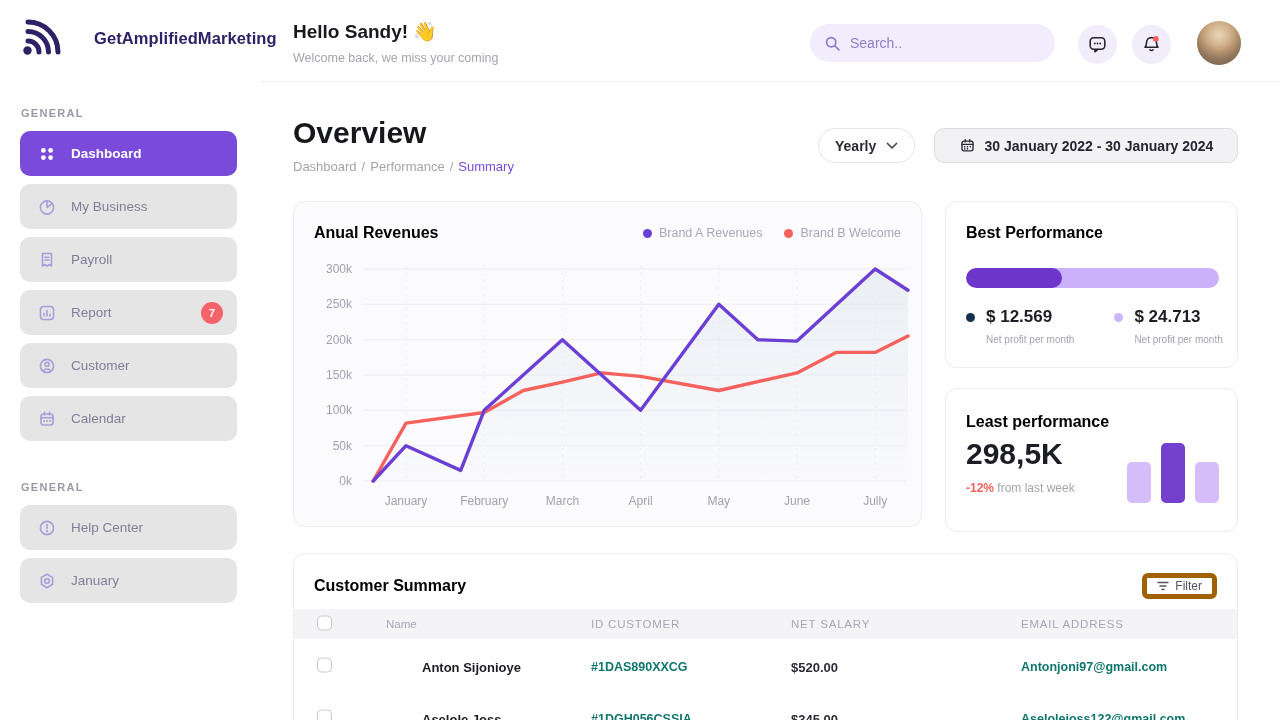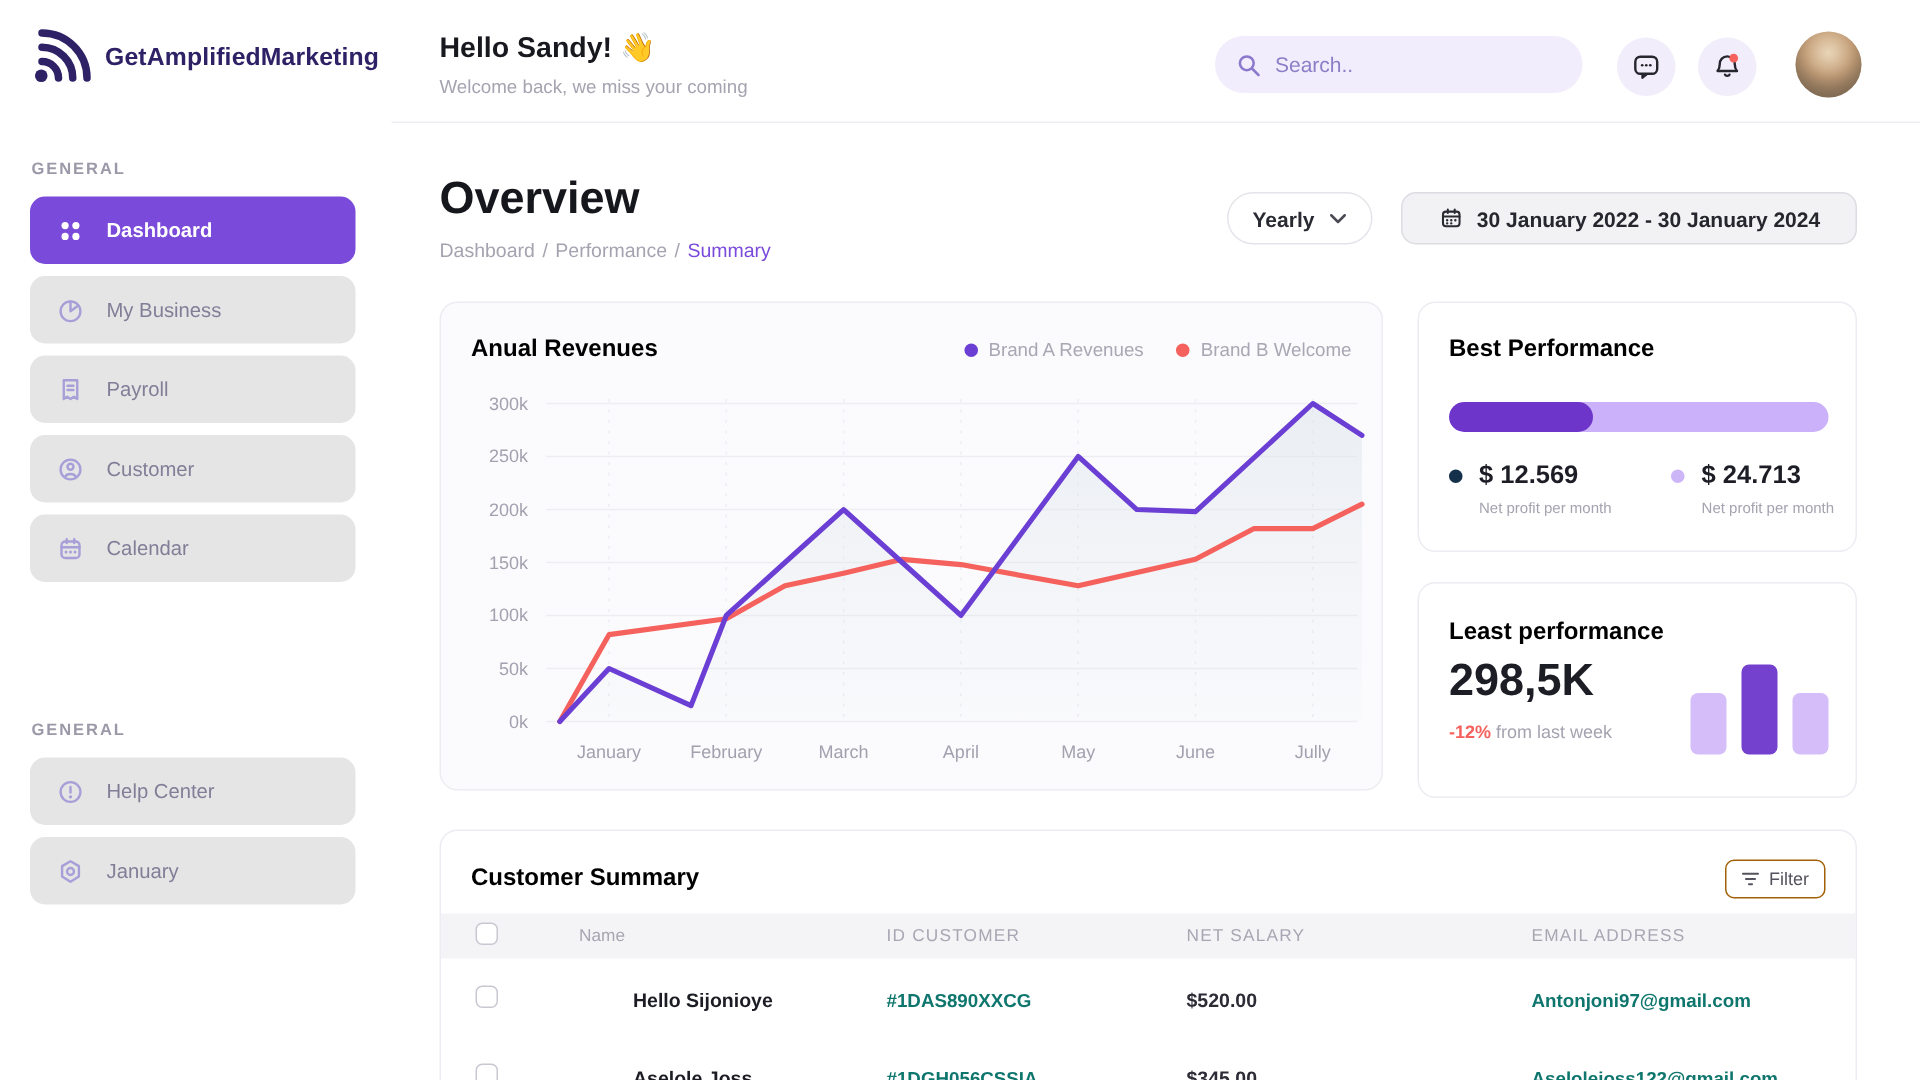--- a/index.html
+++ b/index.html
@@ -3,21 +3,21 @@
 <meta charset="utf-8">
 <style>
   * { margin:0; padding:0; box-sizing:border-box; }
   html,body { width:1280px; height:720px; overflow:hidden; background:#fff;
               font-family:"Liberation Sans", sans-serif; color:#1c1c24; }
 
   
   .sidebar { position:absolute; left:0; top:0; width:261px; height:720px; background:#fff; }
   .logo-row { position:absolute; left:18px; top:16px; display:flex; align-items:center; gap:8px; }
   .logo-icon { width:44px; height:44px; color:#2e2166; }
-  .logo-text { font-size:16.5px; font-weight:700; color:#2e2166; letter-spacing:0.1px; }
+  .logo-text { font-size:16.5px; font-weight:700; color:#2e2166; letter-spacing:0.1px;margin-left:24px; }
   .section-label { position:absolute; left:21px; font-size:11px; font-weight:700;
                    letter-spacing:1.3px; color:#9b99a8; }
   .nav { position:absolute; left:20px; width:217px; display:flex; flex-direction:column; gap:8px; }
   .nav-item { height:45px; border-radius:10px; background:#e5e5e5; display:flex; align-items:center;
               padding:0 14px 0 17px; gap:14px; cursor:pointer; }
   .nav-item .nav-icon { width:20px; height:20px; color:#a79fd8; flex:0 0 auto; display:flex; }
   .nav-item .nav-label { font-size:13.5px; font-weight:500; color:#827e98; }
   .nav-item.active { background:#7a4ada; }
   .nav-item.active .nav-icon { color:#fff; }
   .nav-item.active .nav-label { color:#fff; font-weight:600; }
@@ -81,21 +81,21 @@
   .least-sub { position:absolute; left:20px; top:92px; font-size:12px; color:#a5a3b0; }
   .least-sub b { color:#f5615c; font-weight:700; }
   .mini-bars { position:absolute; right:18px; bottom:28px; display:flex; align-items:flex-end; gap:10px; height:62px; }
   .mini-bar { width:24px; border-radius:5px; }
   .mini-bar.light { background:#d4bdf9; }
   .mini-bar.dark  { background:#7440ce; }
 
   
   .table-card { left:293px; top:553px; width:945px; height:230px; }
   .table-head { position:absolute; left:20px; top:19px; right:20px; display:flex; align-items:center; }
-  .filter-btn { margin-left:auto; height:26px; padding:0 10px; background:#fff; border:1px solid #a16207;
+  .filter-btn { margin-left:auto; height:26px; padding:0 10px; background:#fff; border:5px solid #a16207;
                 border-radius:6px; display:flex; align-items:center; gap:6px; font-size:12px;
                 color:#55535e; cursor:pointer; }
   .thead-row { position:absolute; left:0; top:55px; width:100%; height:30px; background:#f4f4f7;
                font-size:11.5px; color:#a8a6b2; }
   .thead-row .col, .trow .col { position:absolute; top:50%; transform:translateY(-50%); }
   .col-check { left:23px; } .col-name { left:92px; } .col-id { left:297px; }
   .col-salary { left:497px; } .col-email { left:727px; }
   .th-upper { text-transform:uppercase; letter-spacing:0.8px; }
   .checkbox { display:inline-block; width:15px; height:15px; border:1.5px solid #c9c8d2;
               border-radius:4.5px; background:#fff; cursor:pointer; }
@@ -152,20 +152,30 @@
       <span class="nav-label">My Business</span>
     </div>
     <div class="nav-item">
       <span class="nav-icon">
         <svg viewBox="0 0 20 20" fill="none" stroke="currentColor" stroke-width="1.6" stroke-linejoin="round" stroke-linecap="round">
           <path d="M5.5 3.5 h9 V16 l-2.25-1.5 -2.25 1.5 -2.25-1.5 L5.5 16 z"></path>
           <path d="M8 7.2 h4 M8 10 h4"></path>
           </svg>
       </span>
       <span class="nav-label">Payroll</span>
+    </div>
+    <div class="nav-item">
+      <span class="nav-icon">
+        <svg viewBox="0 0 20 20" fill="none" stroke="currentColor" stroke-width="1.6" stroke-linecap="round" stroke-linejoin="round">
+          <rect x="3.5" y="3.5" width="13" height="13" rx="3"></rect>
+          <path d="M7 13 V10.5 M10 13 V7.5 M13 13 V11.2"></path>
+          </svg>
+      </span>
+      <span class="nav-label">Report</span>
+      <span class="nav-badge">7</span>
     </div>
     <div class="nav-item">
       <span class="nav-icon">
         <svg viewBox="0 0 20 20" fill="none" stroke="currentColor" stroke-width="1.6" stroke-linecap="round">
           <circle cx="10" cy="10" r="6.6"></circle>
             <circle cx="10" cy="8.2" r="2"></circle>
           <path d="M6.6 14.6 c1.1-2.2 5.7-2.2 6.8 0"></path>
           </svg>
       </span>
       <span class="nav-label">Customer</span>
@@ -380,21 +390,21 @@
     <span class="col col-check"><span class="checkbox"></span></span>
     <span class="col col-name">Name</span>
     <span class="col col-id th-upper">ID CUSTOMER</span>
     <span class="col col-salary th-upper">NET SALARY</span>
     <span class="col col-email th-upper">EMAIL ADDRESS</span>
   </div>
 
   <div class="trow trow-1">
     <span class="col col-check"><span class="checkbox"></span></span>
     <span class="col col-name"><span class="row-avatar a1"></span></span>
-    <span class="col cell-name">Hello Sijonioye</span>
+    <span class="col cell-name">Anton Sijonioye</span>
     <span class="col col-id cell-id">#1DAS890XXCG</span>
     <span class="col col-salary cell-salary">$520.00</span>
     <span class="col col-email cell-email">Antonjoni97@gmail.com</span>
   </div>
 
   <div class="trow trow-2">
     <span class="col col-check"><span class="checkbox"></span></span>
     <span class="col col-name"><span class="row-avatar a2"></span></span>
     <span class="col cell-name">Aselole Joss</span>
     <span class="col col-id cell-id">#1DGH056CSSIA</span>

